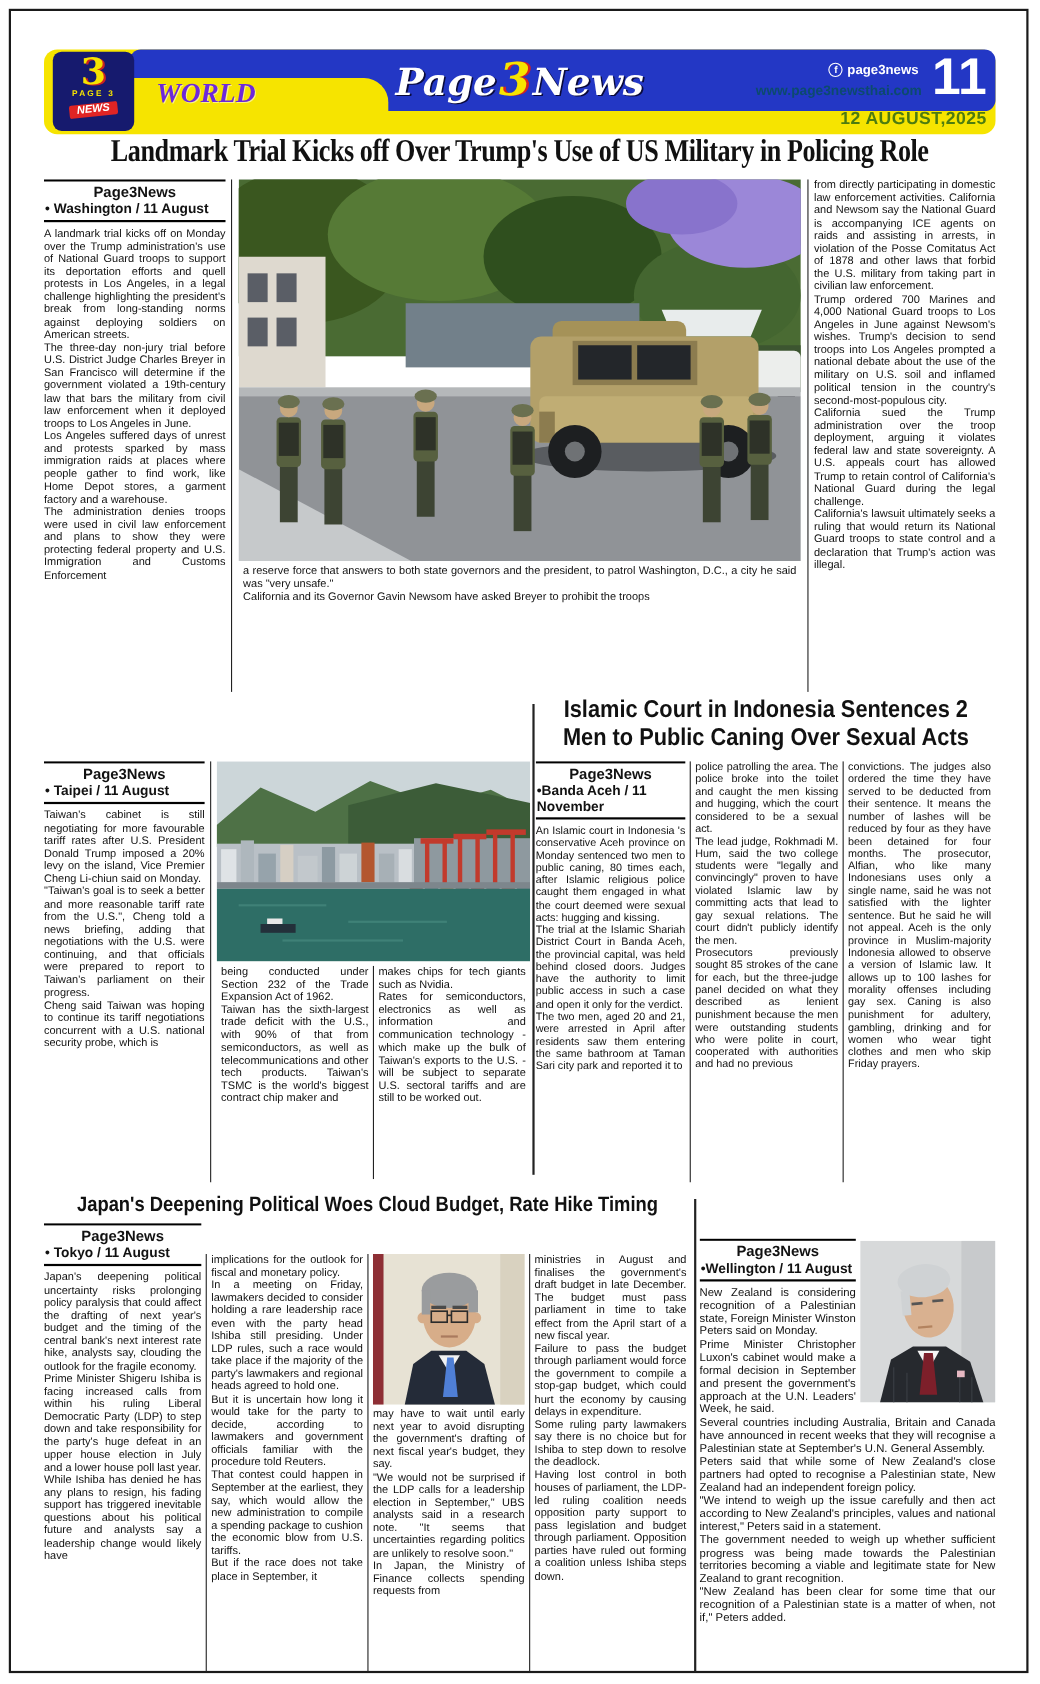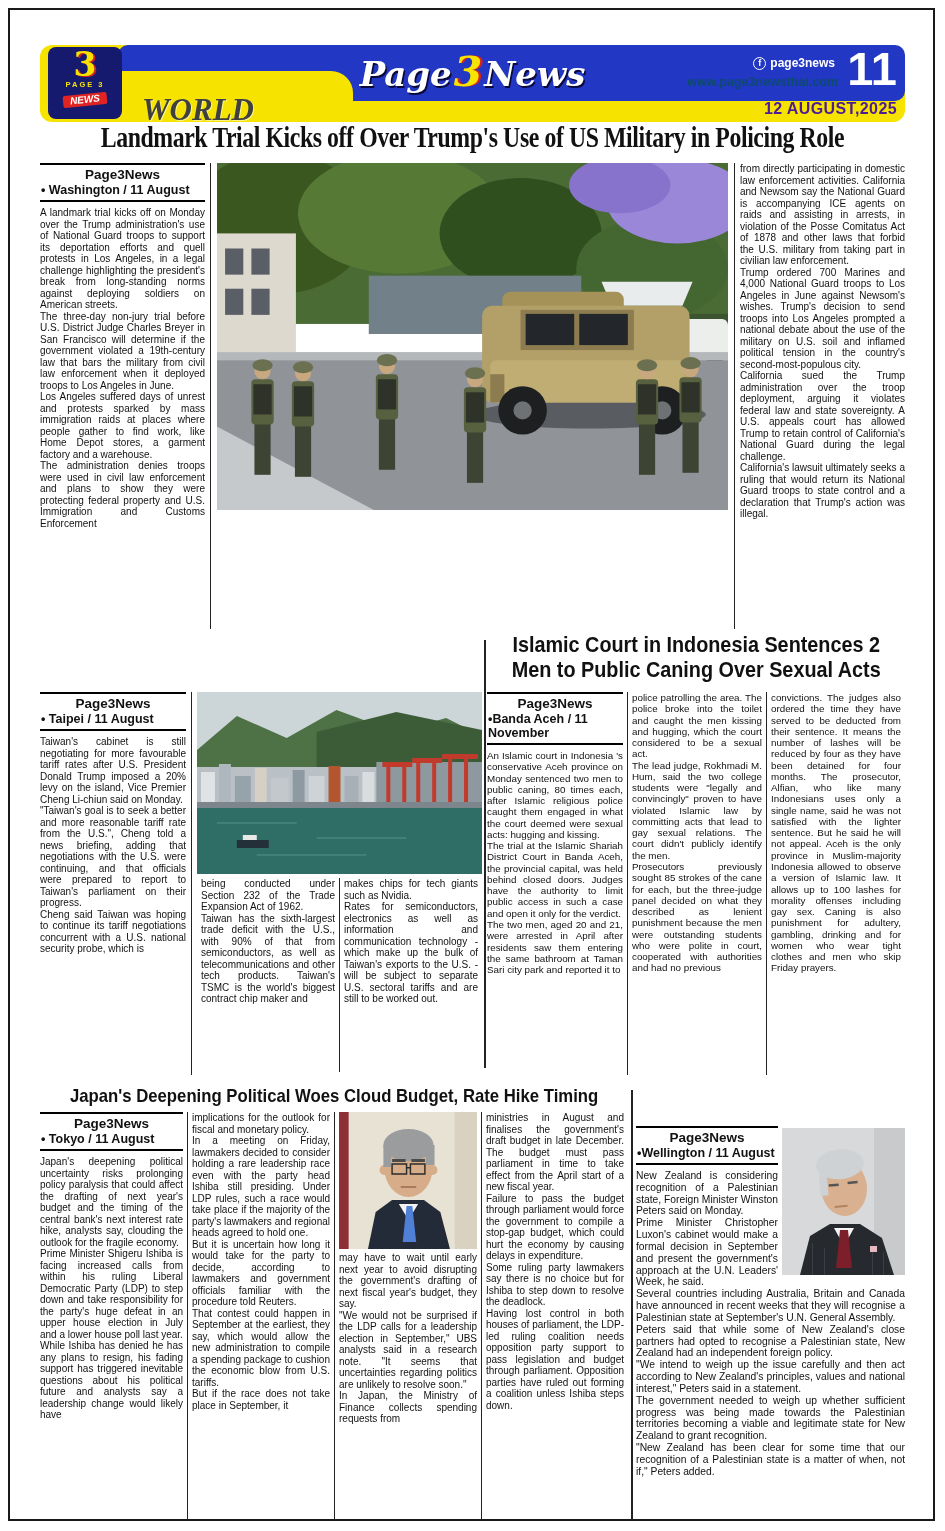--- a/index.html
+++ b/index.html
@@ -8,29 +8,29 @@
   .frame { position:absolute; left:8px; top:8px; width:927px; height:1513px; border:2.5px solid #1a1a1a; pointer-events:none; }
 
   
   .header { position:absolute; left:40px; top:45px; width:865px; height:77px; background:#f6e400; border-radius:12px; }
   .hdr-blue { position:absolute; left:78px; top:0; width:787px; height:56px; background:#2337c5; border-radius:10px 10px 10px 34px; }
   .hdr-yellow-patch { position:absolute; left:78px; top:26px; width:235px; height:30px; background:#f6e400; border-radius:0 22px 0 0; }
   .logo { position:absolute; left:8px; top:2px; width:74px; height:72px; background:#161a6e; border-radius:8px; text-align:center; z-index:5; padding-top:1px; }
   .logo-3 { font-family:"DejaVu Serif",serif; font-weight:bold; font-size:33px; line-height:34px; color:#f6e400; text-shadow:2px 1px 0 #c22; }
   .logo-page { font-size:7.5px; font-weight:bold; color:#f6e400; letter-spacing:2px; margin-top:-2px; }
   .logo-news { display:inline-block; margin-top:2px; background:#e02424; color:#fff; font-style:italic; font-weight:bold; font-size:10px; padding:0 7px 1px; transform:rotate(-6deg); border-radius:2px; }
-  .world { position:absolute; left:102px; top:27px; font-family:"Liberation Serif",serif; font-style:italic; font-weight:bold; font-size:31px; color:#404040; text-shadow:1px 1px 0 #fff8; z-index:4;margin-top:20px; }
+  .world { position:absolute; left:102px; top:27px; font-family:"Liberation Serif",serif; font-style:italic; font-weight:bold; font-size:25px; color:#6d28d9; text-shadow:1px 1px 0 #fff8; z-index:4; }
   .masthead { position:absolute; left:0; right:0; top:3px; text-align:center; font-family:"DejaVu Serif",serif; font-weight:bold; font-style:italic; font-size:34px; color:#fff; z-index:3; text-shadow:1.5px 1.5px 0 #0a0a3a; }
   .masthead .m3 { color:#f6e400; font-size:41px; padding:0 2px; text-shadow:2.5px 0 0 #d42222; }
   .social { position:absolute; right:70px; top:11px; color:#fff; font-weight:bold; font-size:12px; display:flex; align-items:center; gap:4px; z-index:4; }
   .fb-icon { display:inline-flex; width:13px; height:13px; border:1.5px solid #fff; border-radius:50%; align-items:center; justify-content:center; font-size:9px; font-weight:bold; color:#fff; }
   .fb-icon::before { content:"f"; }
   .website { position:absolute; right:67px; top:30px; color:#0c4a6e; font-weight:bold; font-size:12.5px; z-index:4; }
   .pageno { position:absolute; right:8px; top:-4px; color:#fff; font-weight:bold; font-size:47px; z-index:4; }
-  .hdate { position:absolute; right:8px; top:55px; color:#4c1d95; font-weight:bold; font-size:16px; letter-spacing:.4px; z-index:4; }
+  .hdate { position:absolute; right:8px; top:55px; color:#4d7c0f; font-weight:bold; font-size:16px; letter-spacing:.4px; z-index:4; }
 
   
   .cond { display:block; transform-origin:50% 0; text-align:center; font-weight:bold; line-height:1.12; white-space:pre-line; }
   .cx82 { transform:scaleX(.82); width:121.95%; margin-left:-10.97%; }
   .cx88 { transform:scaleX(.88); width:113.64%; margin-left:-6.82%; }
   .cx90 { transform:scaleX(.90); width:111.11%; margin-left:-5.55%; }
   .headline-main { position:absolute; left:40px; top:121px; width:865px; height:40px; font-family:"Liberation Serif",serif; font-size:29px; letter-spacing:-.5px; }
   .headline-taiwan { position:absolute; left:40px; top:633px; width:442px; font-size:23px; }
   .headline-indo { position:absolute; left:487px; top:633px; width:418px; font-size:22px; }
   .headline-japan { position:absolute; left:40px; top:1085px; width:588px; font-size:19px; }
@@ -60,21 +60,21 @@
   .tw-sub { display:flex; height:194px; overflow:hidden; }
 
   .indo { position:absolute; left:487px; top:692px; width:418px; height:383px; display:flex; overflow:hidden; }
   .in-c { width:139px; padding:0 4px; }
   .in-c:first-child { width:140px; padding-left:0; }
   .in-c + .in-c { border-left:1.5px solid #222; }
 
   .japan { position:absolute; left:40px; top:1112px; width:588px; height:408px; display:flex; overflow:hidden; }
   .jp-c { width:147px; padding:0 4px; }
   .jp-c:first-child { padding-left:0; }
-  .jp-c + .jp-c { border-left:1.5px solid #222; }
+  .jp-c + .jp-c { border-left:1.5px solid #222;margin-top:28px; }
   .jp-photo { width:100%; height:137px; margin-bottom:3px; }
 
   .nz { position:absolute; left:636px; top:1126px; width:269px; height:394px; overflow:hidden; }
   .nz-photo { float:right; width:123px; height:147px; margin:2px 0 3px 4px; }
   .nz .dl { width:142px; }
 
   .vdiv { position:absolute; width:1.5px; background:#222; }
   .vdiv-mid { left:484px; top:640px; height:428px; }
   .vdiv-bot { left:631px; top:1090px; height:430px; }
 
@@ -193,20 +193,22 @@
             <ellipse cx="45" cy="201" rx="10" ry="6"></ellipse>
               <ellipse cx="85" cy="203" rx="10" ry="6"></ellipse>
             <ellipse cx="168" cy="196" rx="10" ry="6"></ellipse>
               <ellipse cx="255" cy="209" rx="10" ry="6"></ellipse>
             <ellipse cx="425" cy="201" rx="10" ry="6"></ellipse>
               <ellipse cx="468" cy="199" rx="10" ry="6"></ellipse>
           </g>
         </svg>
       </div>
       <div class="a1-sub">
+        <div class="sc bt">a reserve force that answers to both state governors and the president, to patrol Washington, D.C., a city he said was "very unsafe."
+California and its Governor Gavin Newsom have asked Breyer to prohibit the troops</div>
       </div>
     </div>
     <div class="a1-col5">
       <div class="bt">from directly participating in domestic law enforcement activities. California and Newsom say the National Guard is accompanying ICE agents on raids and assisting in arrests, in violation of the Posse Comitatus Act of 1878 and other laws that forbid the U.S. military from taking part in civilian law enforcement.
 Trump ordered 700 Marines and 4,000 National Guard troops to Los Angeles in June against Newsom's wishes. Trump's decision to send troops into Los Angeles prompted a national debate about the use of the military on U.S. soil and inflamed political tension in the country's second-most-populous city.
 California sued the Trump administration over the troop deployment, arguing it violates federal law and state sovereignty. A U.S. appeals court has allowed Trump to retain control of California's National Guard during the legal challenge.
 California's lawsuit ultimately seeks a ruling that would return its National Guard troops to state control and a declaration that Trump's action was illegal.</div>
     </div>
   </div>
 

